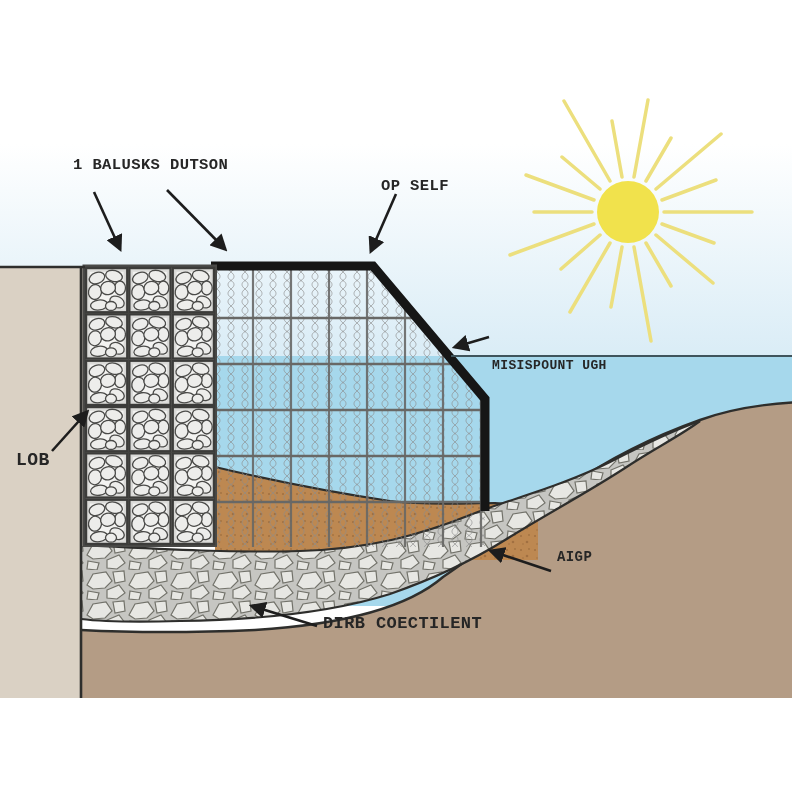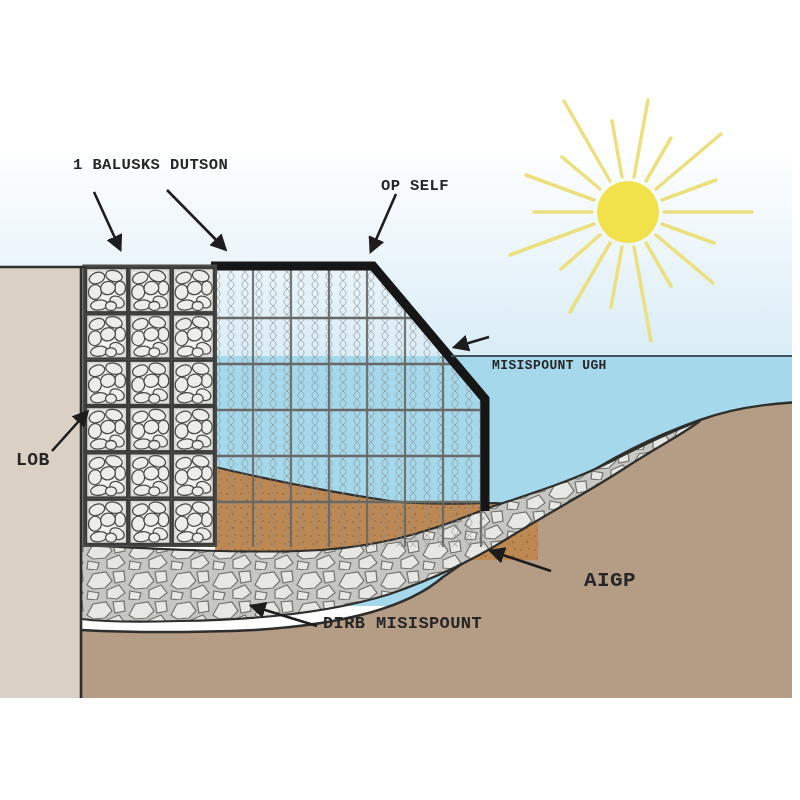--- a/index.html
+++ b/index.html
@@ -5,21 +5,21 @@
   html,body{margin:0;padding:0;background:#fff;}
   .stage{position:relative;width:792px;height:800px;background:#ffffff;overflow:hidden;
          font-family:Liberation Mono, monospace;}
   .stage svg{position:absolute;left:0;top:0;}
   .lbl{position:absolute;color:var(--label,#262626);font-weight:600;white-space:nowrap;
        letter-spacing:.4px;}
   .lbl-balusks{left:73px;top:156px;font-size:15.5px;}
   .lbl-opself{left:381px;top:177px;font-size:15.5px;}
   .lbl-misispount{left:492px;top:328px;font-size:13px;margin-top:30px;}
   .lbl-lob{left:16px;top:450px;font-size:18px;}
-  .lbl-aigp{left:557px;top:569px;font-size:21px;margin-left:27px;}
+  .lbl-aigp{left:557px;top:549px;font-size:14px;}
   .lbl-dirb{left:323px;top:614px;font-size:17px;}
   .f-water{fill:var(--water,#a6d8ec);} .f-earthR{fill:var(--earth_right,#b49c85);}
   .f-earthL{fill:var(--earth_left,#dad1c4);} .f-sand{fill:var(--sand,#bd8851);}
   .f-sun{fill:var(--sun,#f1e24c);} .st-ray{stroke:var(--sun_ray,#ecdf7d);}
   .st-wline{stroke:var(--water_line,#3f545c);}
   .st-out{stroke:#2e2e2c;} .st-arrow{stroke:var(--outline,#1d1d1d);}
   .f-stonebg{fill:var(--stone_bg,#c6c6c2);} .f-stone{fill:var(--stone_fill,#e7e7e3);}
 </style>
 </head>
 <body>
@@ -140,14 +140,14 @@
     <path d="M551,571 L491,551" marker-end="url(#ah)"></path>
     <path d="M317,626 L252,606" marker-end="url(#ah)"></path>
   </g>
 </svg>
 
   <div class="lbl lbl-balusks">1 BALUSKS DUTSON</div>
   <div class="lbl lbl-opself">OP SELF</div>
   <div class="lbl lbl-misispount">MISISPOUNT UGH</div>
   <div class="lbl lbl-lob">LOB</div>
   <div class="lbl lbl-aigp">AIGP</div>
-  <div class="lbl lbl-dirb">DIRB MISISPOUNT</div>
+  <div class="lbl lbl-dirb">DIRB COECTILENT</div>
 </div>
 
 </body></html>

